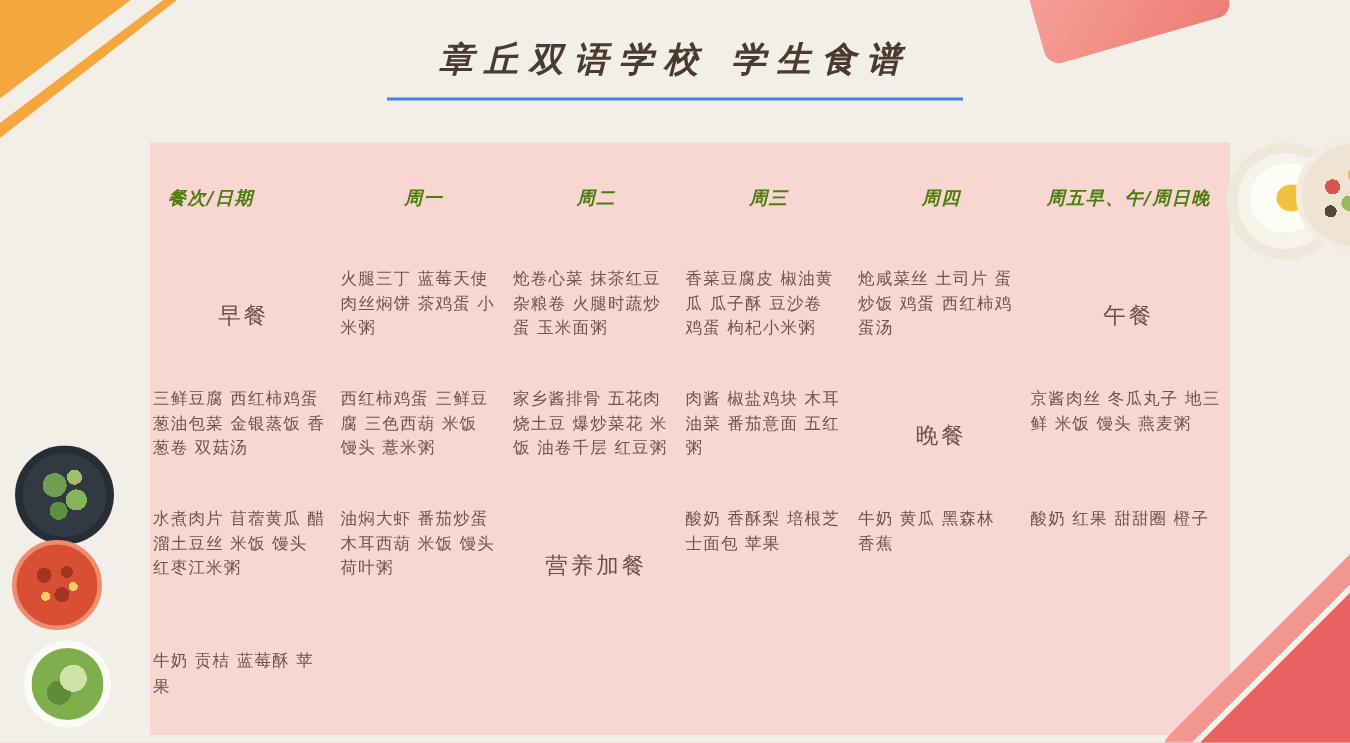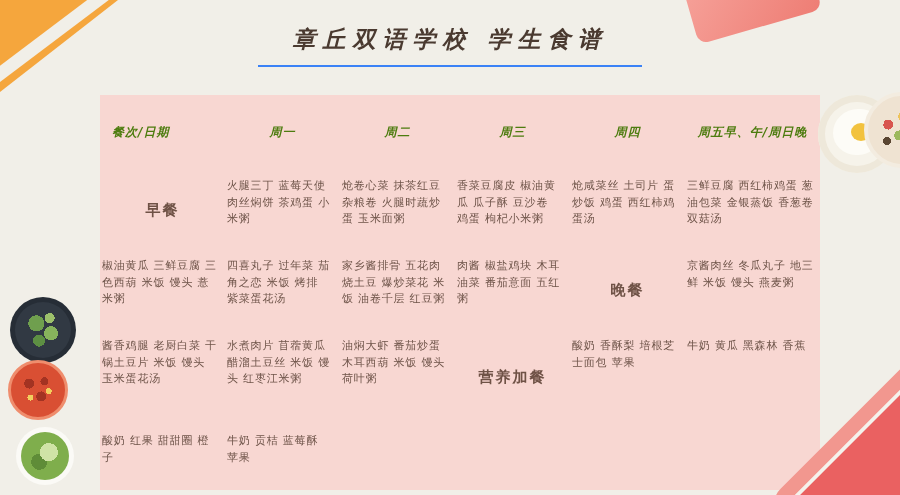--- a/index.html
+++ b/index.html
@@ -63,21 +63,21 @@
     z-index: 2;
   }
   .hcell {
     display: flex; align-items: center; justify-content: center;
     font-size: 12px; font-weight: bold; color: #4d7c0f;
     letter-spacing: 1px; text-align: center; line-height: 1.4; padding: 0 4px; font-style: italic;
   }
   .hcell.first { justify-content: flex-start; padding-left: 12px; }
   .rlabel {
     display: flex; align-items: center; justify-content: center;
-    font-size: 15px; font-weight: bold; color: #6f5246; letter-spacing: 2px;
+    font-size: 15px; font-weight: normal; color: #6f5246; letter-spacing: 2px;
   }
   .mcell {
     font-size: 11px; color: #6e5449;
     line-height: 1.5; letter-spacing: 0.8px;
     padding: 8px 6px 0 2px;
   }
 
   
   .photo { position: absolute; border-radius: 50%; z-index: 4; }
   .salad {
@@ -160,29 +160,28 @@
     <div class="hcell">周三</div>
     <div class="hcell">周四</div>
     <div class="hcell">周五早、午/周日晚</div>
 
     <div class="rlabel">早餐</div>
     <div class="mcell">火腿三丁 蓝莓天使 肉丝焖饼 茶鸡蛋 小米粥</div>
     <div class="mcell">炝卷心菜 抹茶红豆 杂粮卷 火腿时蔬炒蛋 玉米面粥</div>
     <div class="mcell">香菜豆腐皮 椒油黄瓜 瓜子酥 豆沙卷 鸡蛋 枸杞小米粥</div>
     <div class="mcell">炝咸菜丝 土司片 蛋炒饭 鸡蛋 西红柿鸡蛋汤</div>
 
+    <div class="rlabel">午餐</div>
     <div class="mcell">三鲜豆腐 西红柿鸡蛋 葱油包菜 金银蒸饭 香葱卷 双菇汤</div>
-    <div class="mcell">椒油黄瓜 三鲜豆腐 三色西葫 米饭 馒头 薏米粥</div>
-    <div class="mcell">四喜丸子 过年菜 茄角之恋 米饭 烤排 紫菜蛋花汤</div>
+    <div class="mcell">西红柿鸡蛋 三鲜豆腐 三色西葫 米饭 馒头 薏米粥</div>
     <div class="mcell">家乡酱排骨 五花肉烧土豆 爆炒菜花 米饭 油卷千层 红豆粥</div>
     <div class="mcell">肉酱 椒盐鸡块 木耳油菜 番茄意面 五红粥</div>
 
     <div class="rlabel">晚餐</div>
     <div class="mcell">京酱肉丝 冬瓜丸子 地三鲜 米饭 馒头 燕麦粥</div>
-    <div class="mcell">酱香鸡腿 老厨白菜 干锅土豆片 米饭 馒头 玉米蛋花汤</div>
     <div class="mcell">水煮肉片 苜蓿黄瓜 醋溜土豆丝 米饭 馒头 红枣江米粥</div>
     <div class="mcell">油焖大虾 番茄炒蛋 木耳西葫 米饭 馒头 荷叶粥</div>
 
     <div class="rlabel">营养加餐</div>
     <div class="mcell">酸奶 香酥梨 培根芝士面包 苹果</div>
     <div class="mcell">牛奶 黄瓜 黑森林 香蕉</div>
     <div class="mcell">酸奶 红果 甜甜圈 橙子</div>
     <div class="mcell">牛奶 贡桔 蓝莓酥 苹果</div>
   </div>
 

